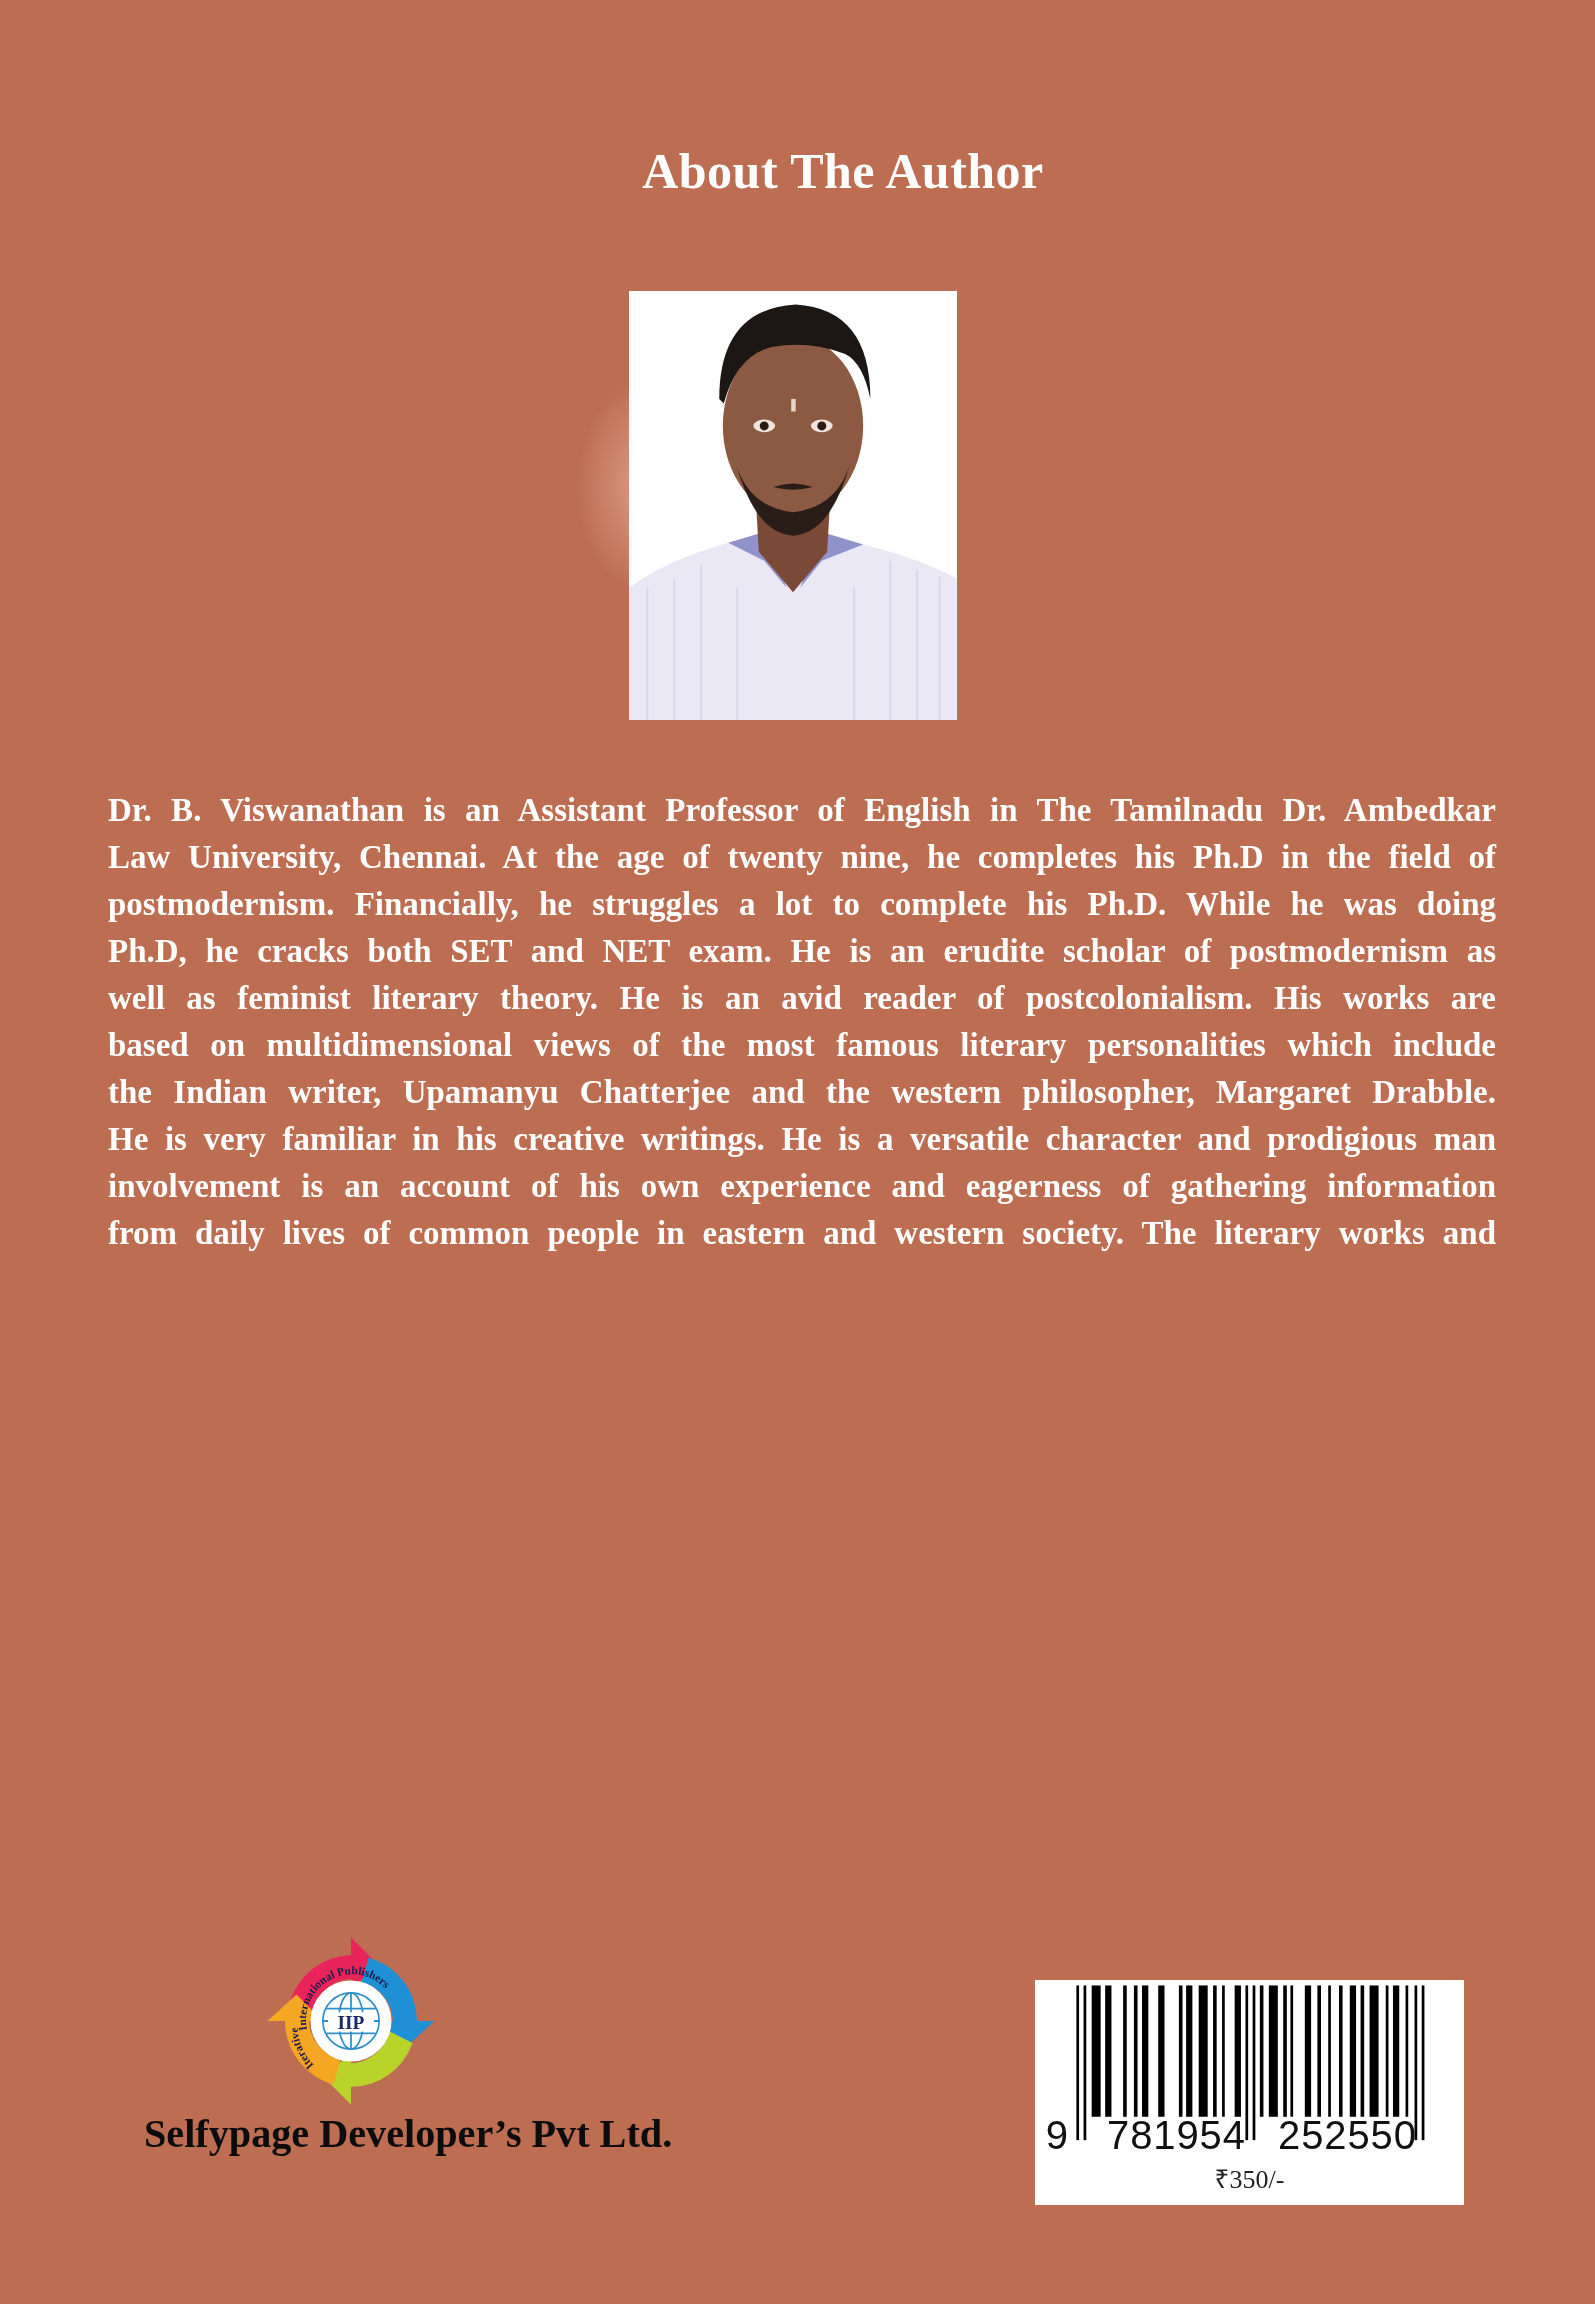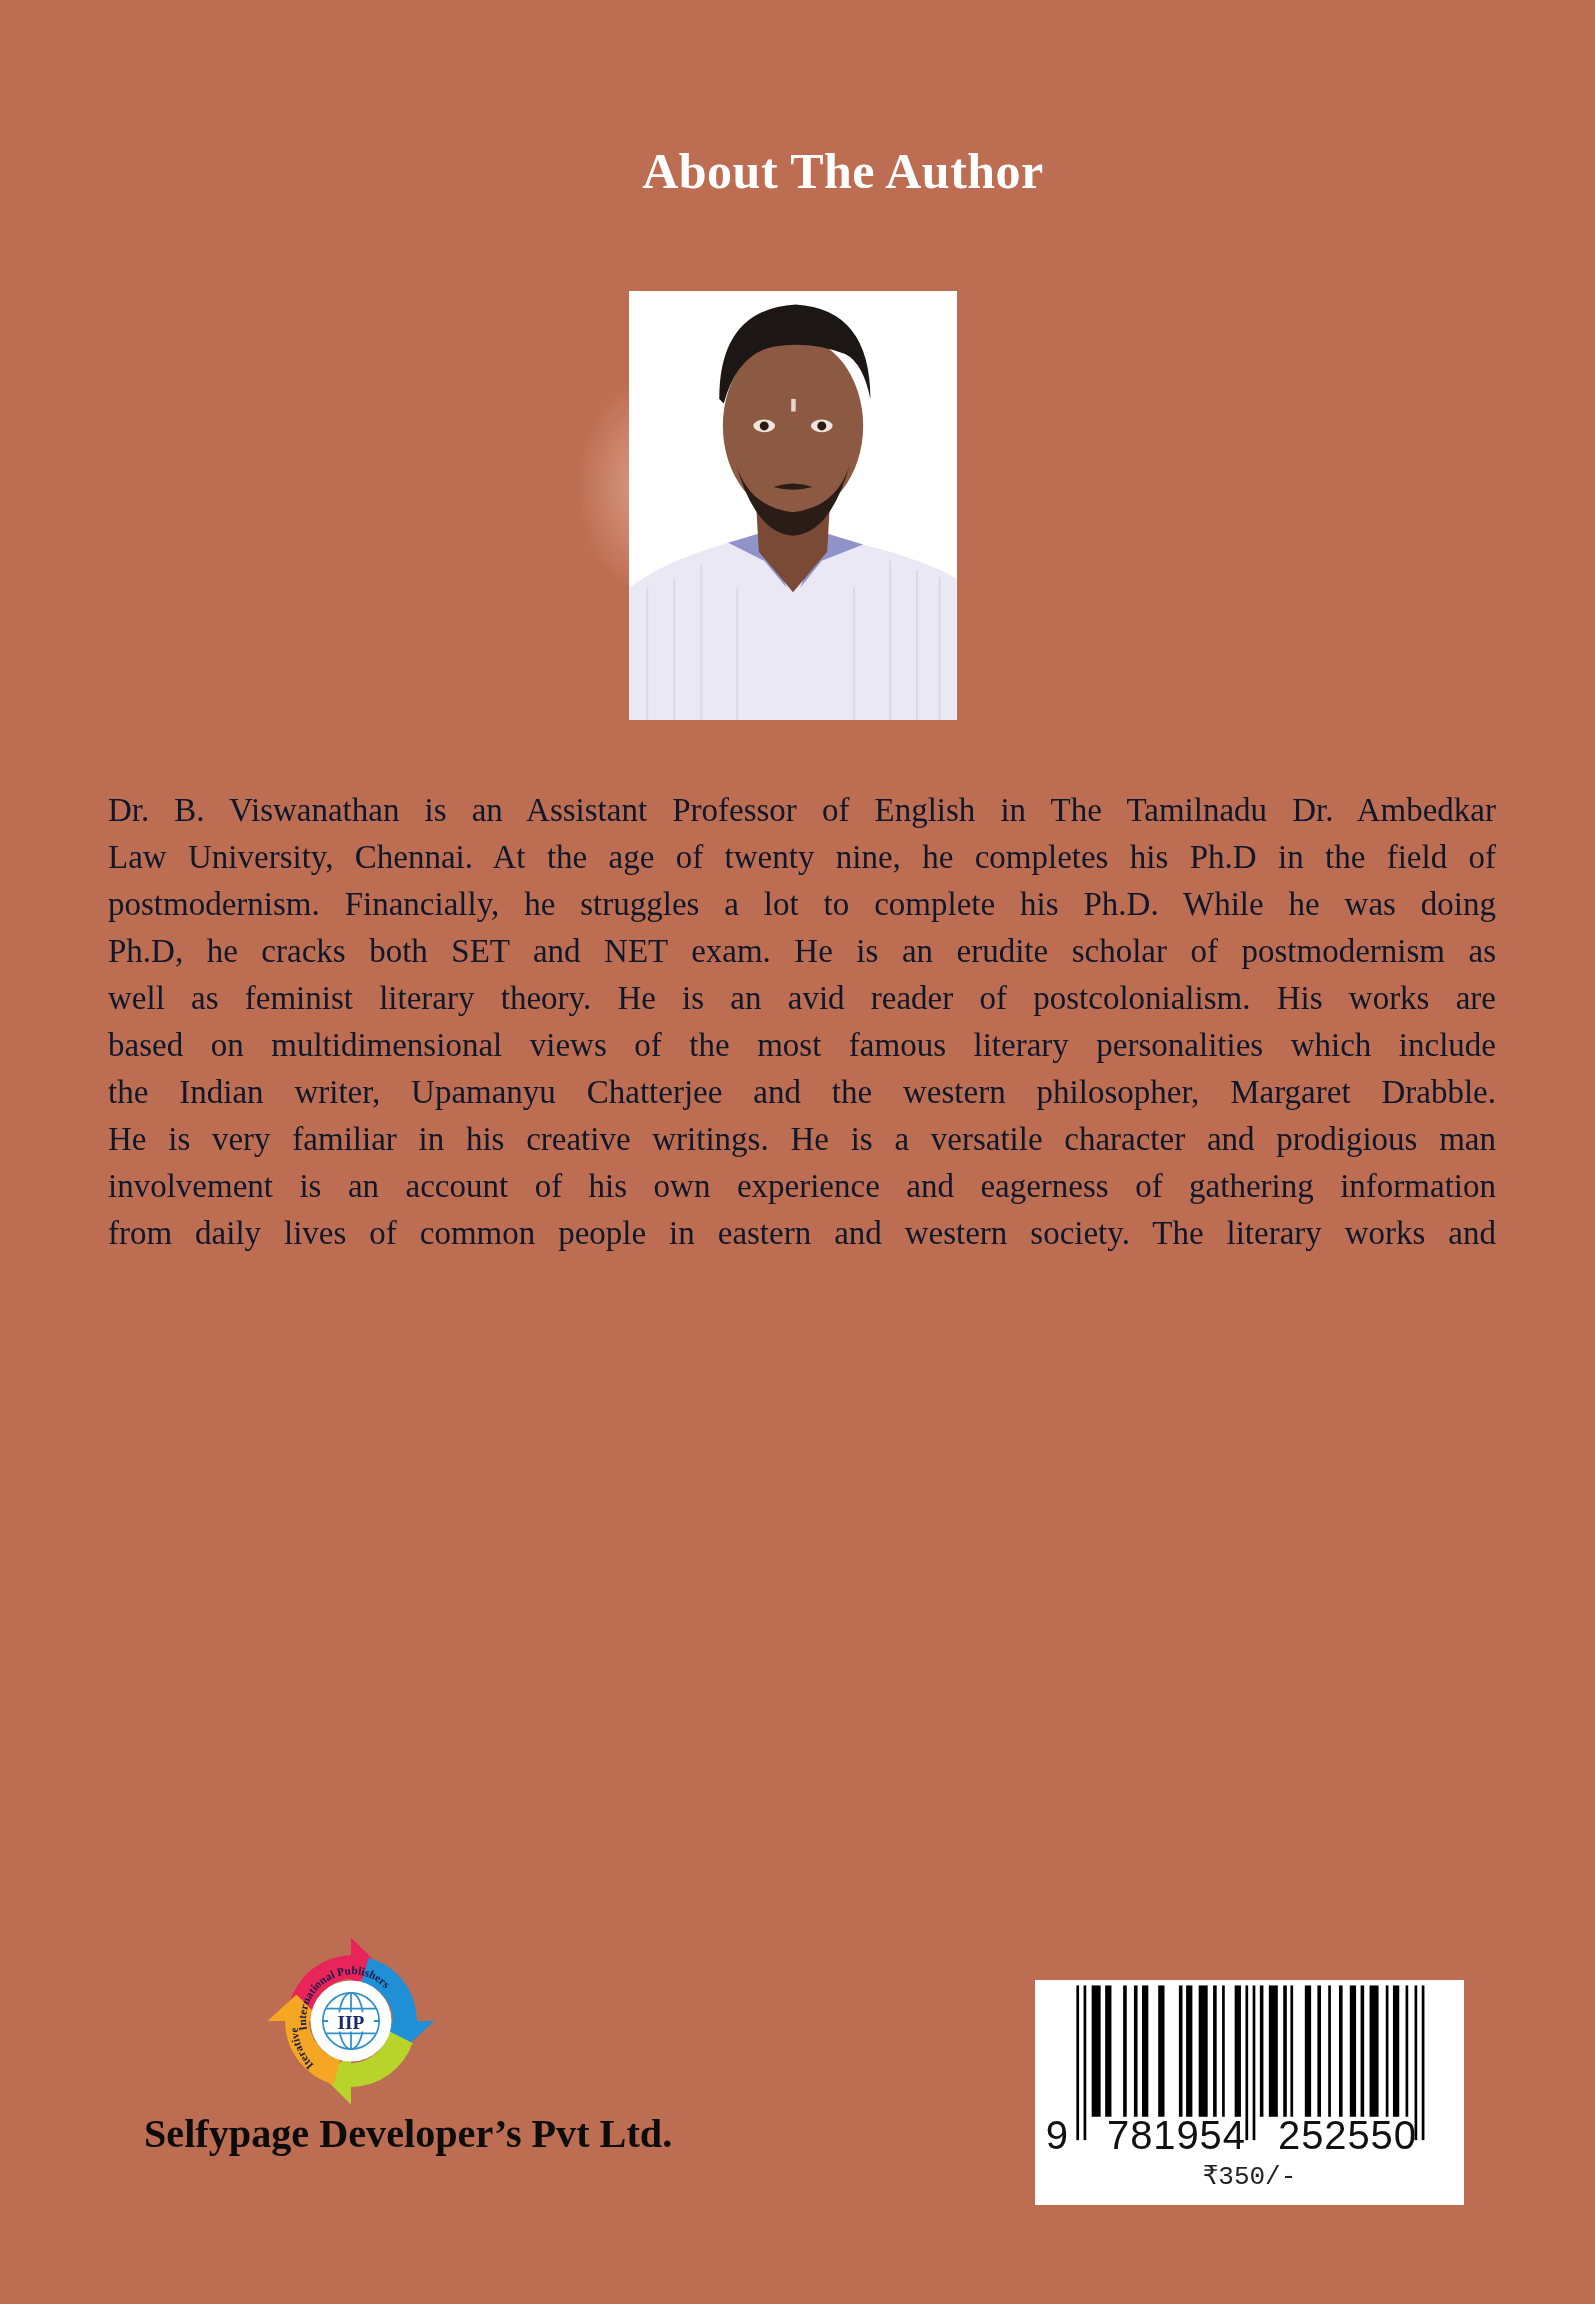--- a/index.html
+++ b/index.html
@@ -19,22 +19,22 @@
       position: absolute; left: 576px; top: 378px; width: 72px; height: 216px;
       background: radial-gradient(ellipse at 100% 50%, rgba(240,190,170,0.6), rgba(189,110,82,0) 70%);
     }
     .photo {
       position: absolute; left: 629px; top: 291px; width: 328px; height: 429px;
       background: #ffffff; overflow: hidden;
     }
     .photo svg { width: 100%; height: 100%; display: block; }
     .bio {
       position: absolute; left: 108px; top: 787px; width: 1388px;
-      color: #0f172a; font-size: 33px; line-height: 47px;
-      text-align: justify; font-family: "Liberation Serif", serif;
+      color: #ffffff; font-size: 33px; line-height: 47px;
+      text-align: justify; font-family: "Liberation Serif", serif; font-weight: bold;
     }
     .bio span.line { display: block; text-align: justify; text-align-last: justify; white-space: nowrap; }
     .bio span.line.last { text-align-last: left; }
     .logo {
       position: absolute; left: 263px; top: 1933px; width: 176px; height: 176px;
     }
     .publisher {
       position: absolute; left: 144px; top: 2109px;
       font-family: "Liberation Serif", serif; font-weight: bold;
       font-size: 41px; color: #0c0c0c; letter-spacing: 0px;
@@ -45,21 +45,21 @@
       background: #ffffff;
     }
     .barcode-bars { position: absolute; left: 0; top: 0; width: 429px; height: 171px; }
     .isbn-text {
       position: absolute; left: 0; top: 133px; width: 429px; height: 45px;
       font-family: "Liberation Sans", "DejaVu Sans", sans-serif; font-size: 40px; color: #111;
     }
     .isbn-text span { position: absolute; top: 0; }
     .price {
       position: absolute; left: 0; top: 180px; width: 429px; text-align: center;
-      font-family: Liberation Mono, monospace; font-size: 26px; color: #222;
+      font-family: Liberation Serif, serif; font-size: 26px; color: #222;
     }
   </style>
 </head>
 <body>
 
 <div class="heading">About The Author</div>
 
 <div class="photo-glow"></div>
 
 <div class="photo">

